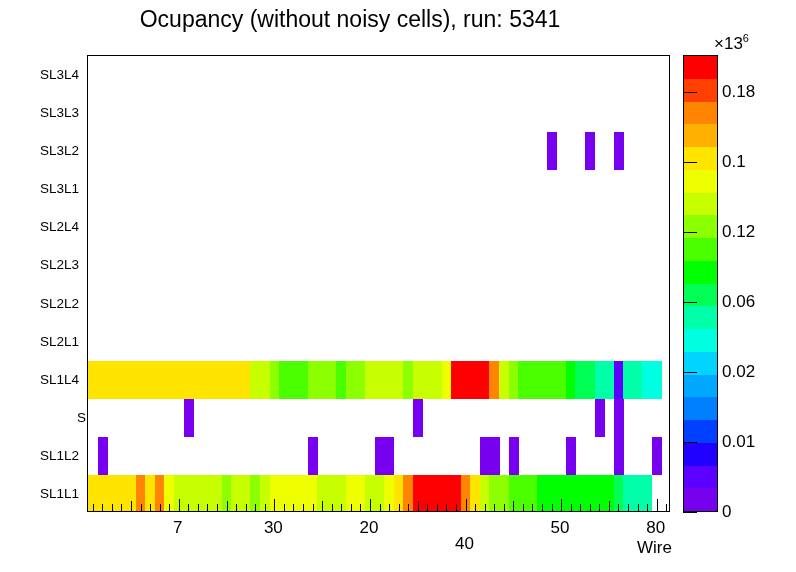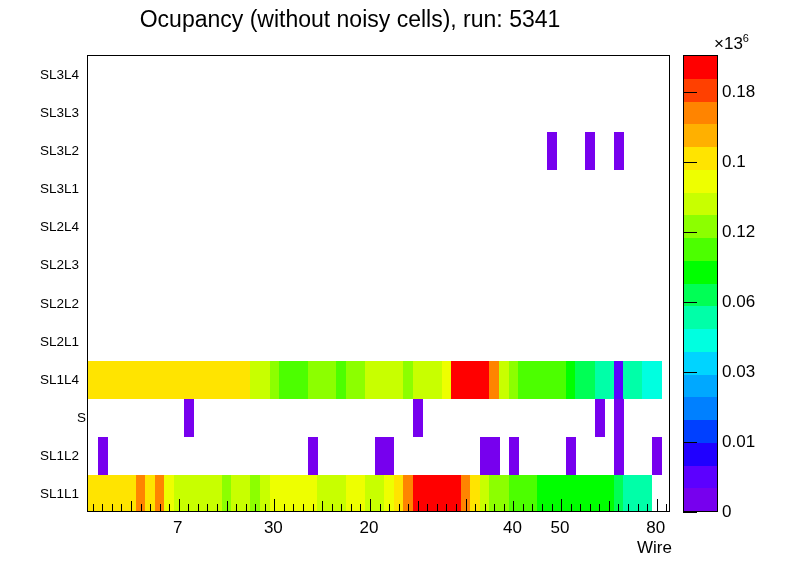--- a/index.html
+++ b/index.html
@@ -282,21 +282,21 @@
         <div class="xtick" style="left: 473.09px; height: 10px;"></div>
         <div class="xtick" style="left: 520.877px; height: 10px;"></div>
         <div class="xtick" style="left: 568.664px; height: 10px;"></div>
       </div>
   </div>
 
   <div id="xlabels">
       <div class="xlab" style="left: 177.795px; top: 518px;">7</div>
       <div class="xlab" style="left: 273.369px; top: 518px;">30</div>
       <div class="xlab" style="left: 368.943px; top: 518px;">20</div>
-      <div class="xlab" style="left: 464.516px; top: 518px; margin-left: 48px;">40</div>
+      <div class="xlab" style="left: 464.516px; top: 534px;">40</div>
       <div class="xlab" style="left: 560.09px; top: 518px;">50</div>
       <div class="xlab" style="left: 655.664px; top: 518px;">80</div>
     </div>
   <div class="axis-title" id="xtitle" style="left:637px;top:538px;">Wire</div>
 
   <div class="palette" id="palette">
       <div class="pband" style="bottom: 0%; height: 5.15%; background: rgb(119, 0, 238);"></div>
       <div class="pband" style="bottom: 5%; height: 5.15%; background: rgb(92, 0, 255);"></div>
       <div class="pband" style="bottom: 10%; height: 5.15%; background: rgb(32, 0, 255);"></div>
       <div class="pband" style="bottom: 15%; height: 5.15%; background: rgb(0, 64, 255);"></div>
@@ -322,21 +322,21 @@
       <div class="ptick" style="top: 442.015px;"></div>
       <div class="ptick" style="top: 372.031px;"></div>
       <div class="ptick" style="top: 302.046px;"></div>
       <div class="ptick" style="top: 232.061px;"></div>
       <div class="ptick" style="top: 162.077px;"></div>
       <div class="ptick" style="top: 92.0919px;"></div>
     </div>
   <div id="plabels">
       <div class="plab" style="top: 512px;">0</div>
       <div class="plab" style="top: 442.015px;">0.01</div>
-      <div class="plab" style="top: 372.031px;">0.03</div>
+      <div class="plab" style="top: 372.031px;">0.02</div>
       <div class="plab" style="top: 302.046px;">0.06</div>
       <div class="plab" style="top: 232.061px;">0.12</div>
       <div class="plab" style="top: 162.077px;">0.1</div>
       <div class="plab" style="top: 92.0919px;">0.18</div>
     </div>
   <div class="pexp">
     <span>×13</span><sup>6</sup>
   </div>
 
 </div>

